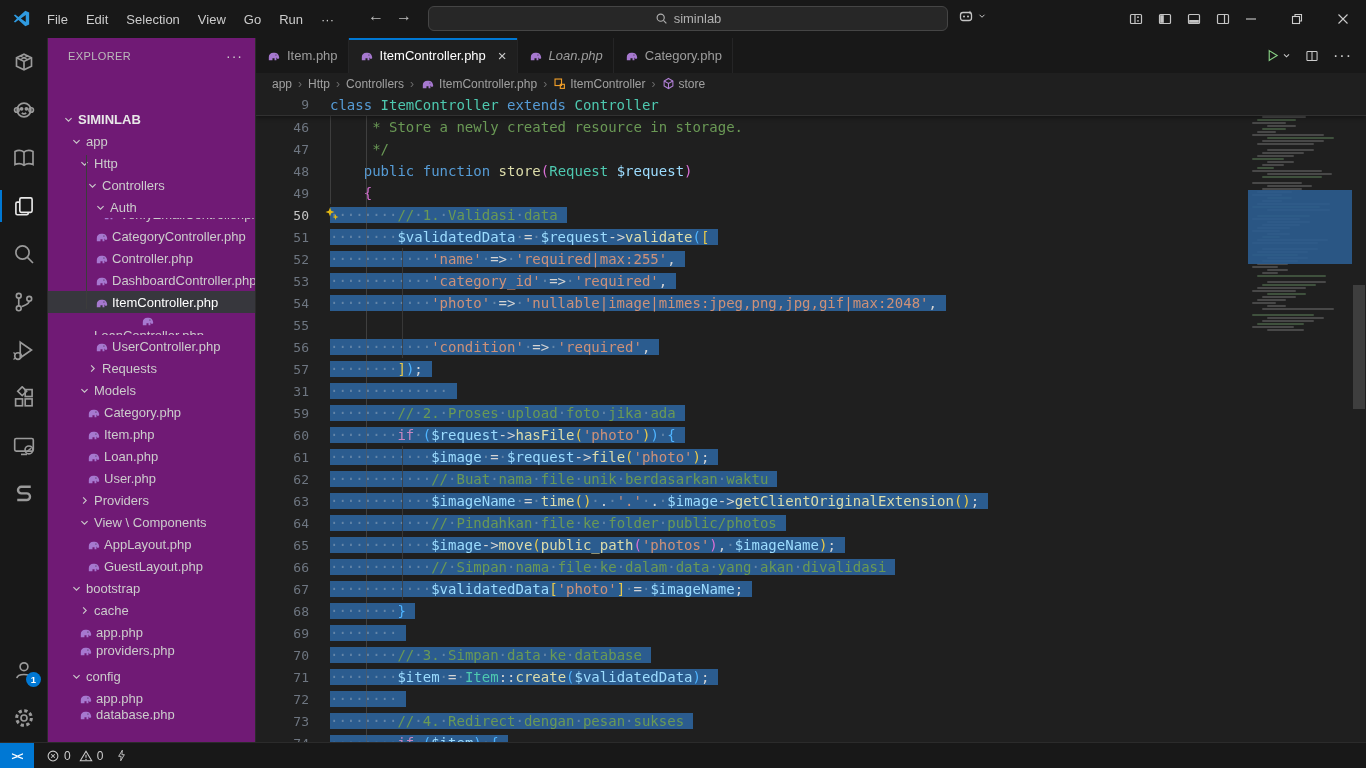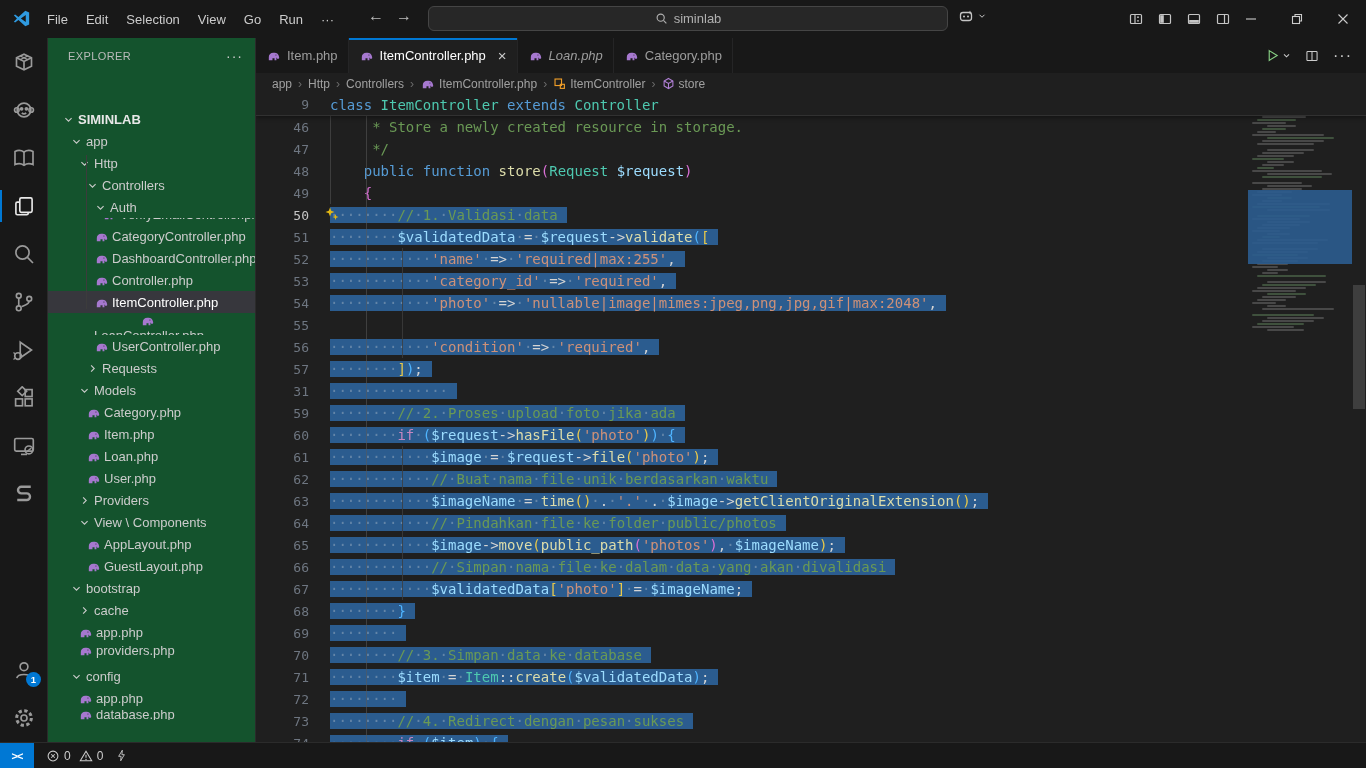--- a/index.html
+++ b/index.html
@@ -26,21 +26,21 @@
   #activitybar { position:absolute; left:0; top:38px; width:48px; height:704px; background:#181818;
                  border-right:1px solid #2b2b2b; display:flex; flex-direction:column; }
   .act-item { width:48px; height:48px; display:flex; align-items:center; justify-content:center; position:relative; }
   .act-item.active::before { content:""; position:absolute; left:0; top:8px; width:2px; height:32px; background:#0078d4; }
   .act-badge { position:absolute; right:7px; bottom:7px; min-width:15px; height:15px; border-radius:8px;
                background:#0078d4; color:#fff; font-size:9.5px; display:flex; align-items:center;
                justify-content:center; font-weight:bold; }
   #act-bottom { margin-top:auto; }
 
   
-  #sidebar { position:absolute; left:48px; top:38px; width:208px; height:704px; background:#14532d;
+  #sidebar { position:absolute; left:48px; top:38px; width:208px; height:704px; background:#701a75;
              border-right:1px solid #2b2b2b; overflow:hidden; }
   #sb-header { position:absolute; left:0; top:0; width:100%; height:35px; display:flex; align-items:center; }
   #sb-title { font-size:11px; color:#bbbbbb; margin-left:20px; letter-spacing:.4px; }
   #sb-dots { margin-left:auto; margin-right:12px; color:#cccccc; font-size:14px; letter-spacing:1px; }
   #tree { position:absolute; left:0; top:70px; width:100%; }
   .trow { height:22px; display:flex; align-items:center; font-size:13px; color:#cccccc;
           white-space:nowrap; overflow:hidden; position:relative; }
   .trow.selected { background:#37373d; color:#ffffff; }
   .trow.rootrow  { font-weight:bold; color:#e8e8e8; }
   .trow .chev { width:16px; display:flex; justify-content:center; flex:none; }
@@ -358,32 +358,32 @@
         </div>
       </div>
       <div class="trow">
         <div class="inner" style="display: flex; align-items: center; height: 22px; padding-left: 44px;">
           <span class="ficon">
             <svg width="15" height="15" viewBox="0 0 16 16">
               <path fill="#a678cf" d="M3 13V9.5C3 6.8 5 5 7.8 5h1.4c2.2 0 3.8 1.2 4.3 3l.5 1.8c.3 1-.3 1.7-1.2 1.7-.7 0-1.1-.3-1.3-.9l-.2-.6h-.2V13h-2V11H6.9v2H3z"></path>
               <circle cx="10.6" cy="7.4" r=".55" fill="#1f1f1f"></circle>
             </svg>
           </span>
+          <span class="tlabel">Controller.php</span>
+        </div>
+      </div>
+      <div class="trow">
+        <div class="inner" style="display: flex; align-items: center; height: 22px; padding-left: 44px;">
+          <span class="ficon">
+            <svg width="15" height="15" viewBox="0 0 16 16">
+              <path fill="#a678cf" d="M3 13V9.5C3 6.8 5 5 7.8 5h1.4c2.2 0 3.8 1.2 4.3 3l.5 1.8c.3 1-.3 1.7-1.2 1.7-.7 0-1.1-.3-1.3-.9l-.2-.6h-.2V13h-2V11H6.9v2H3z"></path>
+              <circle cx="10.6" cy="7.4" r=".55" fill="#1f1f1f"></circle>
+            </svg>
+          </span>
           <span class="tlabel">DashboardController.php</span>
-        </div>
-      </div>
-      <div class="trow">
-        <div class="inner" style="display: flex; align-items: center; height: 22px; padding-left: 44px;">
-          <span class="ficon">
-            <svg width="15" height="15" viewBox="0 0 16 16">
-              <path fill="#a678cf" d="M3 13V9.5C3 6.8 5 5 7.8 5h1.4c2.2 0 3.8 1.2 4.3 3l.5 1.8c.3 1-.3 1.7-1.2 1.7-.7 0-1.1-.3-1.3-.9l-.2-.6h-.2V13h-2V11H6.9v2H3z"></path>
-              <circle cx="10.6" cy="7.4" r=".55" fill="#1f1f1f"></circle>
-            </svg>
-          </span>
-          <span class="tlabel">Controller.php</span>
         </div>
       </div>
       <div class="trow selected">
         <div class="inner" style="display: flex; align-items: center; height: 22px; padding-left: 44px;">
           <span class="ficon">
             <svg width="15" height="15" viewBox="0 0 16 16">
               <path fill="#a678cf" d="M3 13V9.5C3 6.8 5 5 7.8 5h1.4c2.2 0 3.8 1.2 4.3 3l.5 1.8c.3 1-.3 1.7-1.2 1.7-.7 0-1.1-.3-1.3-.9l-.2-.6h-.2V13h-2V11H6.9v2H3z"></path>
               <circle cx="10.6" cy="7.4" r=".55" fill="#1f1f1f"></circle>
             </svg>
           </span>

